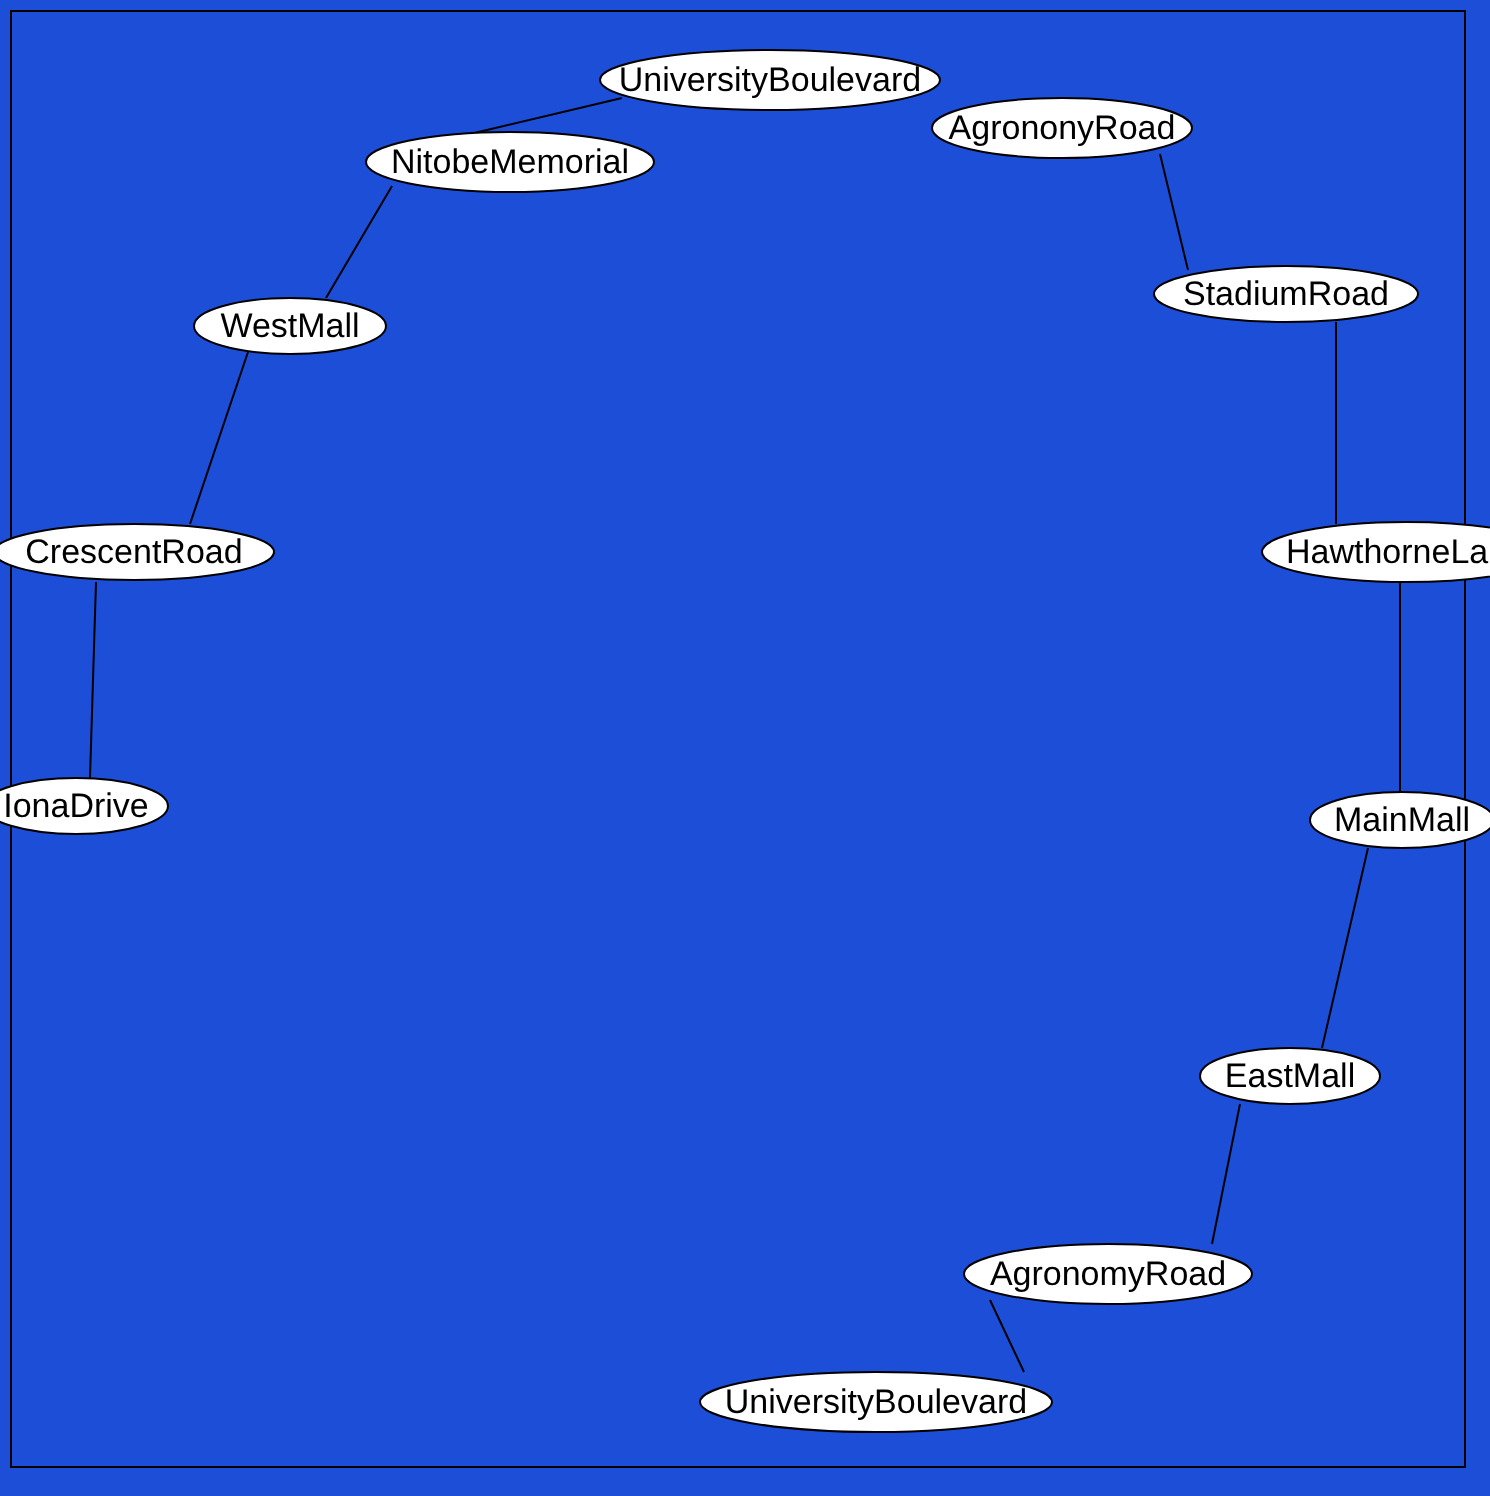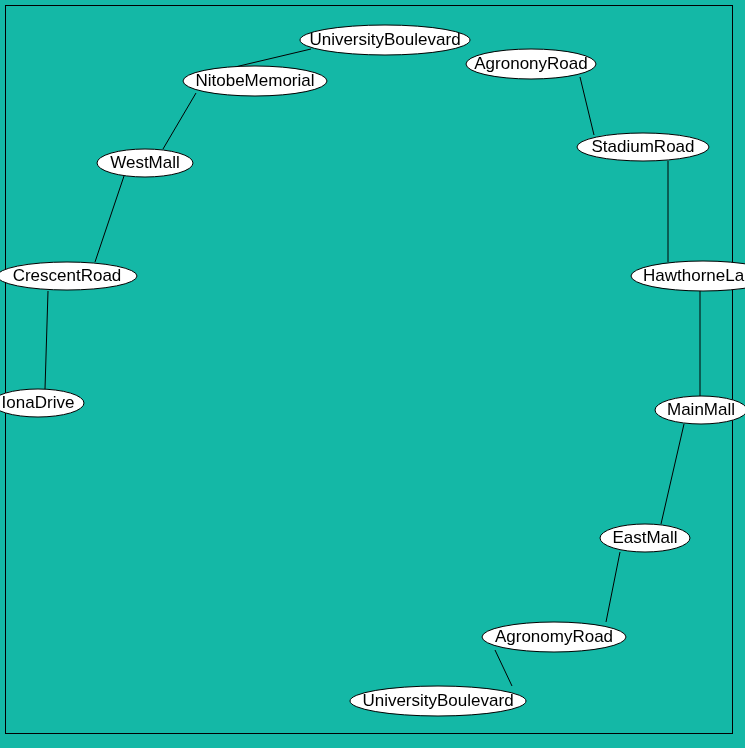--- a/index.html
+++ b/index.html
@@ -4,21 +4,21 @@
 <style>
   html, body {
     margin: 0;
     padding: 0;
     background: #ffffff;
   }
   #canvas {
     position: relative;
     width: 745px;
     height: 748px;
-    background: #14b8a6;
+    background: #1d4ed8;
     overflow: hidden;
     font-family: "Liberation Sans", sans-serif;
   }
   #frame {
     position: absolute;
     left: 5px;
     top: 5px;
     width: 728px;
     height: 729px;
     border: 1px solid #000000;

